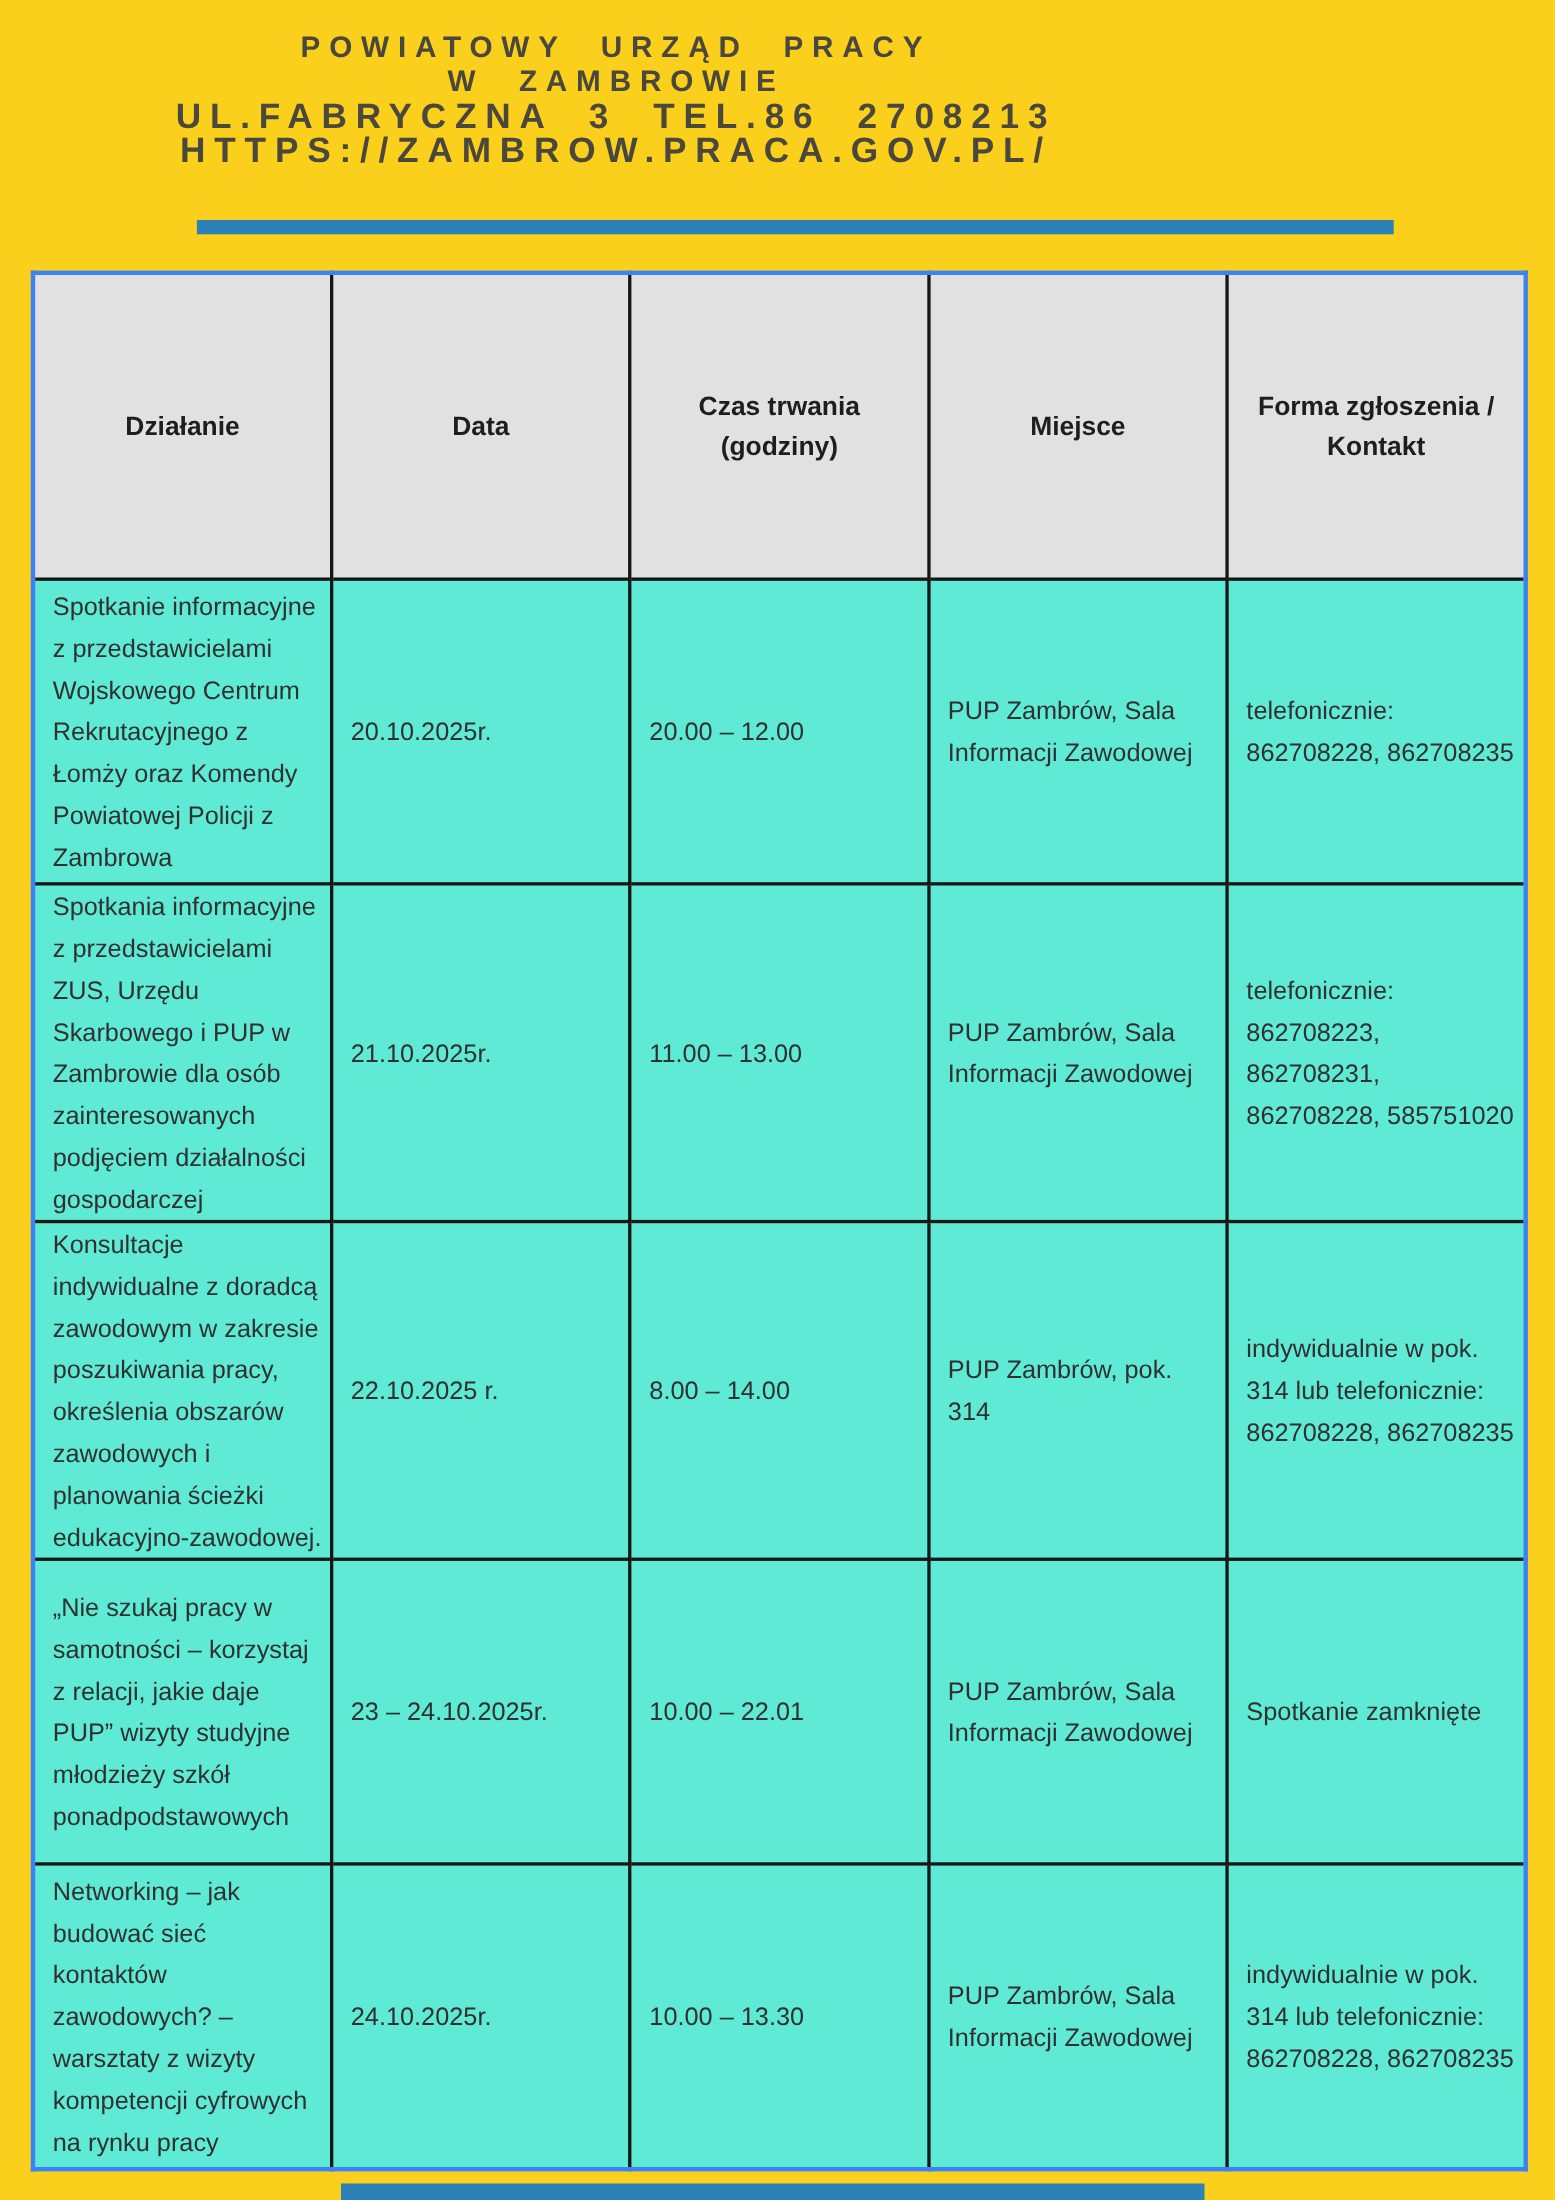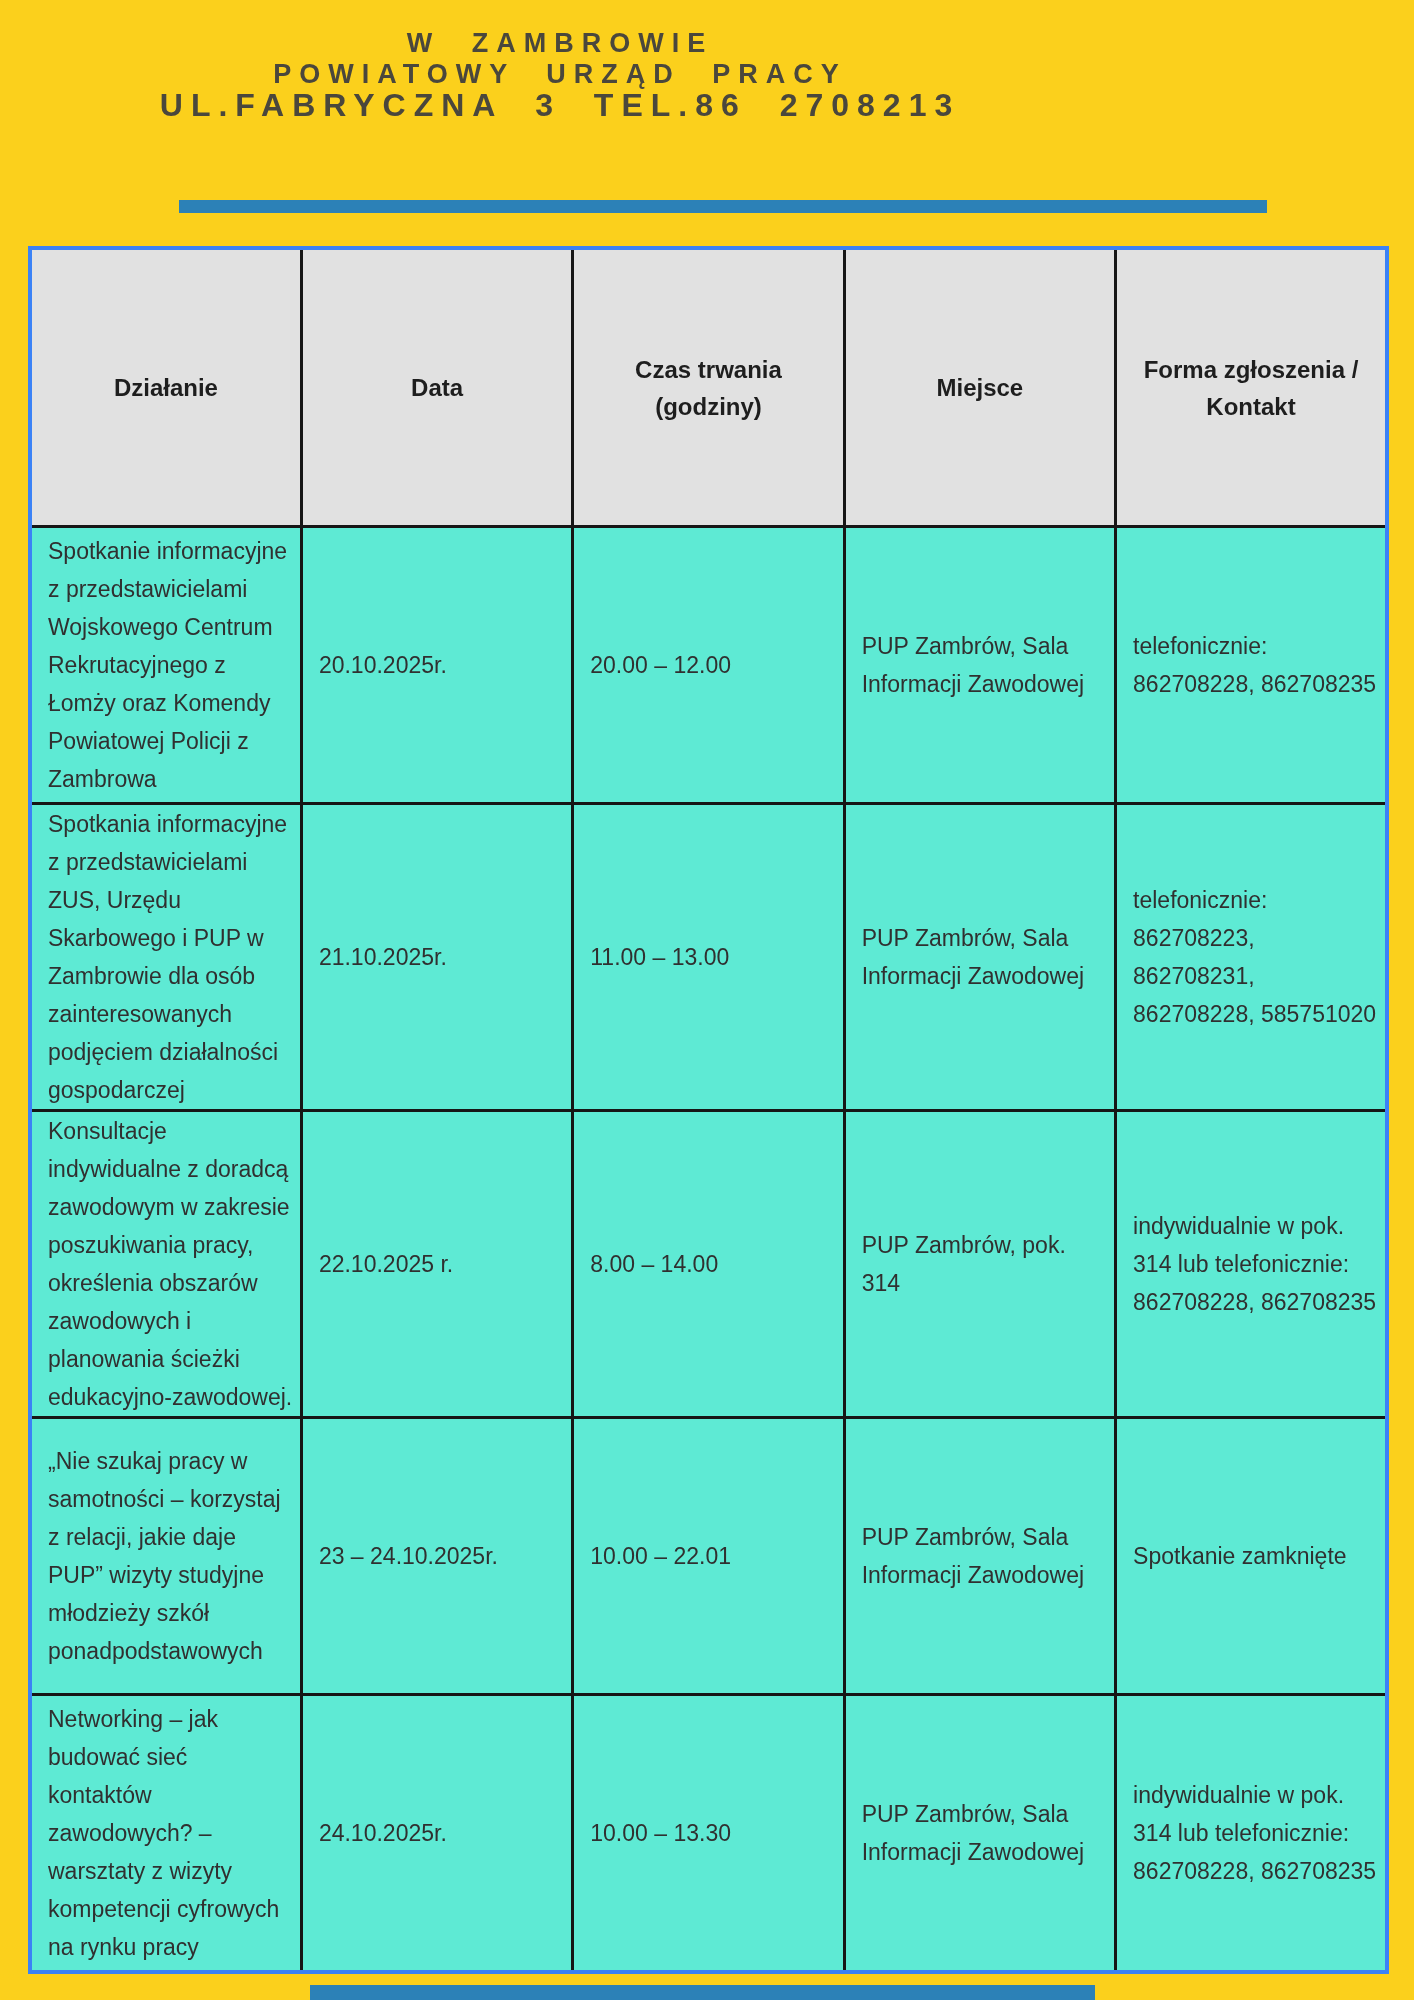--- a/index.html
+++ b/index.html
@@ -81,23 +81,24 @@
     bottom: 0;
     width: 785px;
     height: 15px;
     background: #2C81B7;
   }
 </style>
 </head>
 <body>
 
 <header class="top-header">
+  <div class="top-line lg">POWIATOWY URZĄD PRACY</div>
   <div class="top-line lg">W ZAMBROWIE</div>
-  <div class="top-line lg">POWIATOWY URZĄD PRACY</div>
   <div class="top-line sm">UL.FABRYCZNA 3 TEL.86 2708213</div>
+  <div class="top-line sm">HTTPS://ZAMBROW.PRACA.GOV.PL/</div>
 </header>
 
 <div class="blue-divider"></div>
 
 <table class="events-table">
   <colgroup>
     <col style="width:20%">
       <col style="width:20%">
       <col style="width:20%">
       <col style="width:20%">

